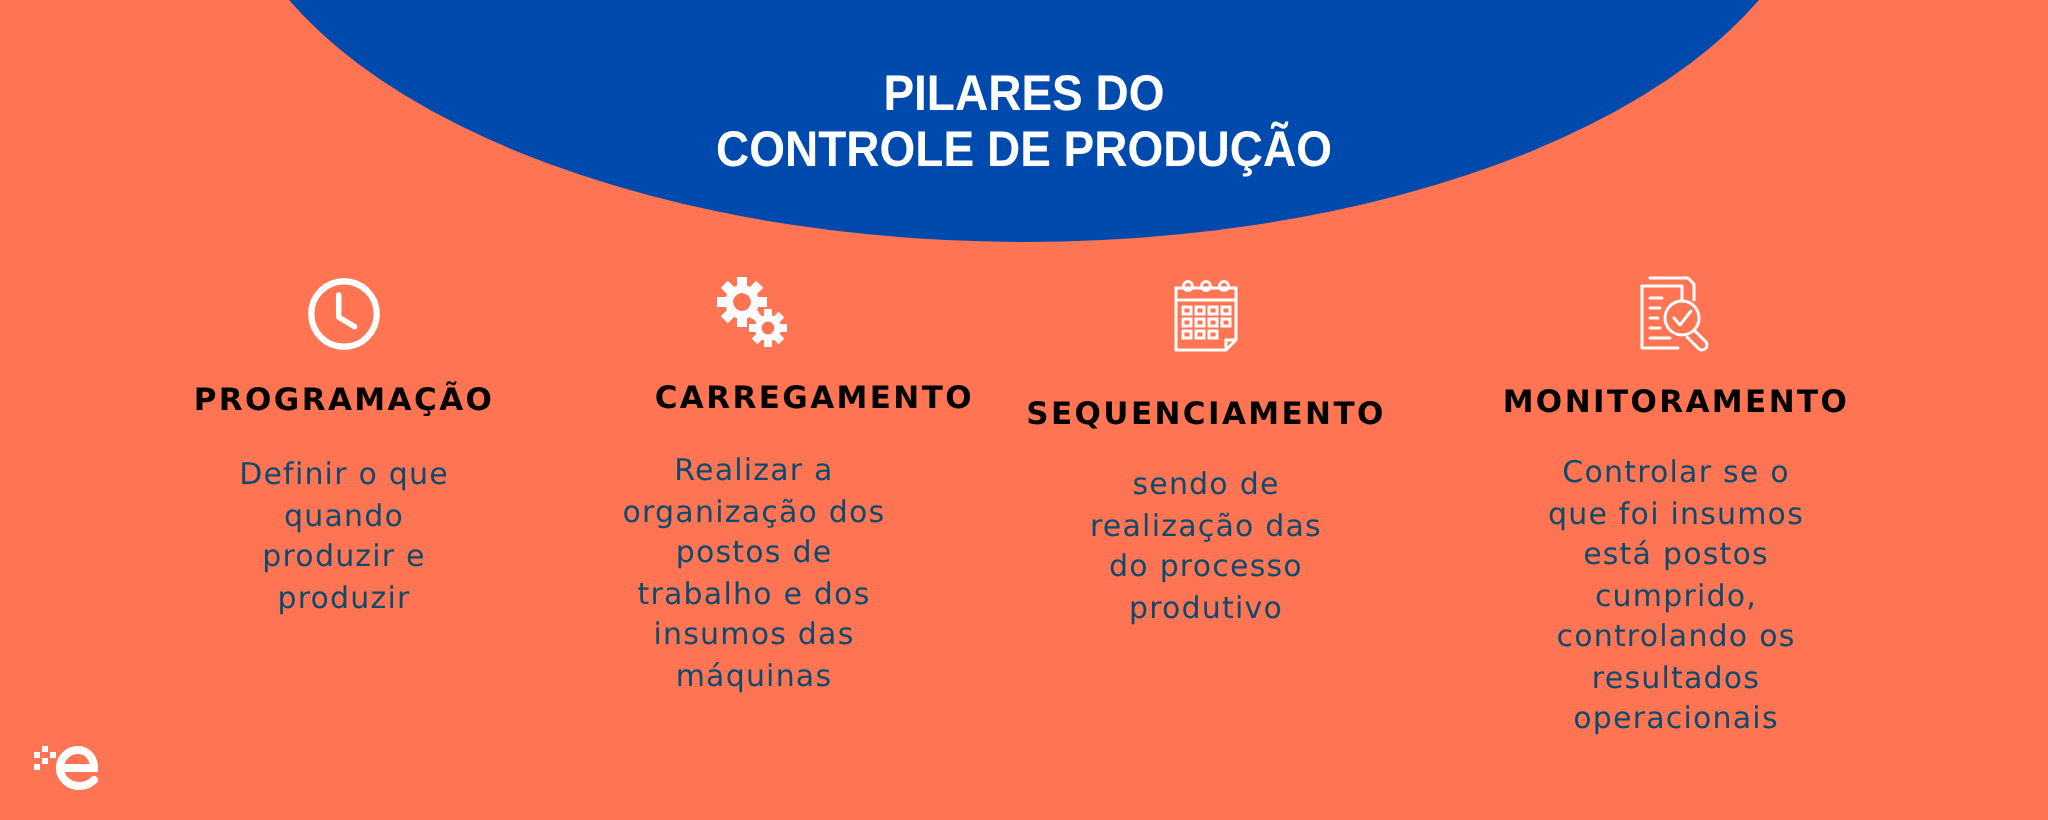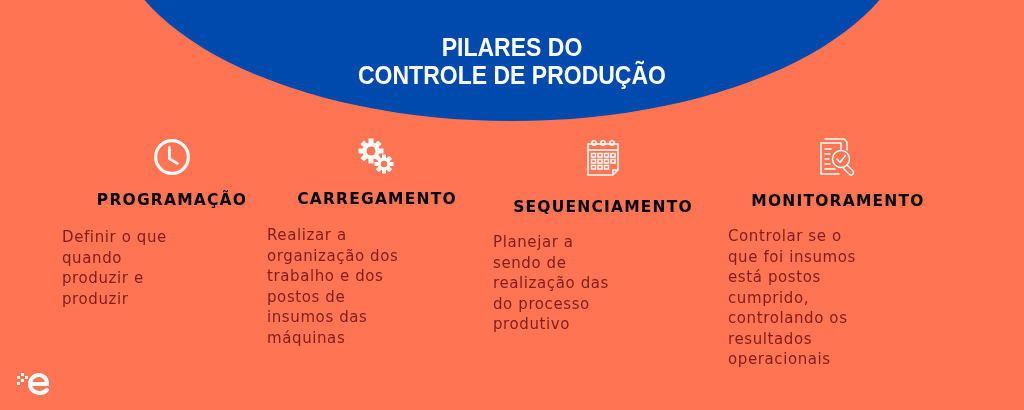--- a/index.html
+++ b/index.html
@@ -22,22 +22,22 @@
   }
   .title div { white-space: nowrap; }
   .col { position: absolute; width: 220px; text-align: center; }
   .col .icon { display: block; margin: 0 auto; width: 36px; height: 36px; }
   .col .heading {
     color: #000000; font-family: "DejaVu Sans", sans-serif; font-weight: bold;
     font-size: 15.5px; letter-spacing: 1.2px; white-space: nowrap;
     position: absolute; left: 0; width: 220px; text-align: center;
   }
   .col .body {
-    position: absolute; left: 0; width: 220px; text-align: left;
-    color: #7f1d1d; font-family: "DejaVu Sans", sans-serif;
+    position: absolute; left: 0; width: 220px; text-align: center;
+    color: #0c4a6e; font-family: "DejaVu Sans", sans-serif;
     font-size: 15px; line-height: 20.5px; letter-spacing: 0.6px;
   }
   .col .body div { white-space: nowrap; }
   .logo { position: absolute; left: 14px; top: 372px; width: 40px; height: 24px; }
 </style>
 </head>
 <body>
 
 <div class="ellipse"></div>
 
@@ -75,26 +75,26 @@
         <circle r="9" fill="#ff7452"></circle>
         <circle r="6.5"></circle>
         <rect x="-2" y="-9.5" width="4" height="19"></rect>
         <rect x="-9.5" y="-2" width="19" height="4"></rect>
         <rect x="-2" y="-9.5" width="4" height="19" transform="rotate(45)"></rect>
         <rect x="-2" y="-9.5" width="4" height="19" transform="rotate(-45)"></rect>
       </g>
       <circle cx="27" cy="28" r="3.2" fill="#ff7452"></circle>
     </g>
   </svg>
-  <div class="heading" style="top:54px;">CARREGAMENTO</div>
+  <div class="heading" style="top:54px;text-align:right;">CARREGAMENTO</div>
   <div class="body" style="top:89px;">
     <div>Realizar a</div>
     <div>organização dos</div>
+    <div>postos de</div>
     <div>trabalho e dos</div>
-    <div>postos de</div>
     <div>insumos das</div>
     <div>máquinas</div>
   </div>
 </div>
 
 <div class="col" style="left:493px; top:136px;">
   <svg class="icon" viewBox="0 0 40 42" style="width:40px;height:42px;">
     <g fill="none" stroke="#fff" stroke-width="1.5">
       <path d="M5 8 H35 V34 L30 39 H5 Z"></path>
       <line x1="5" y1="14" x2="35" y2="14"></line>
@@ -110,21 +110,20 @@
       <rect x="15" y="23.5" width="4" height="3.5"></rect>
       <rect x="21.5" y="23.5" width="4" height="3.5"></rect>
       <rect x="28" y="23.5" width="4" height="3.5"></rect>
       <rect x="8.5" y="29.5" width="4" height="3.5"></rect>
       <rect x="15" y="29.5" width="4" height="3.5"></rect>
       <rect x="21.5" y="29.5" width="4" height="3.5"></rect>
     </g>
   </svg>
   <div class="heading" style="top:62px;">SEQUENCIAMENTO</div>
   <div class="body" style="top:96px;">
-    <div>Planejar a</div>
     <div>sendo de</div>
     <div>realização das</div>
     <div>do processo</div>
     <div>produtivo</div>
   </div>
 </div>
 
 <div class="col" style="left:728px; top:136px;">
   <svg class="icon" viewBox="0 0 42 42" style="width:42px;height:42px;">
     <g fill="none" stroke="#fff" stroke-width="1.5" stroke-linejoin="round" stroke-linecap="round">

